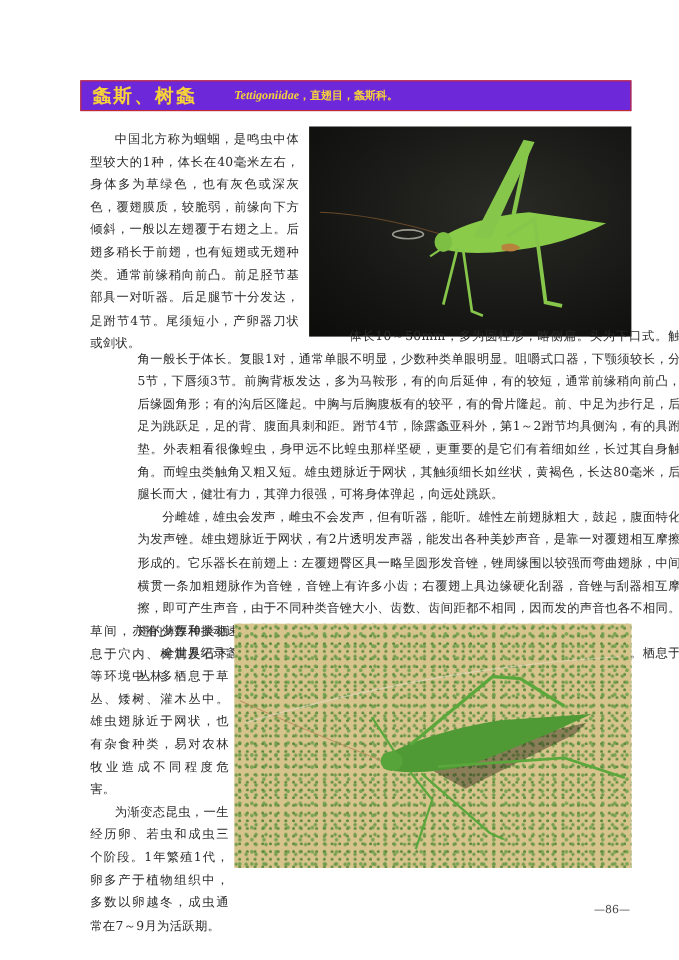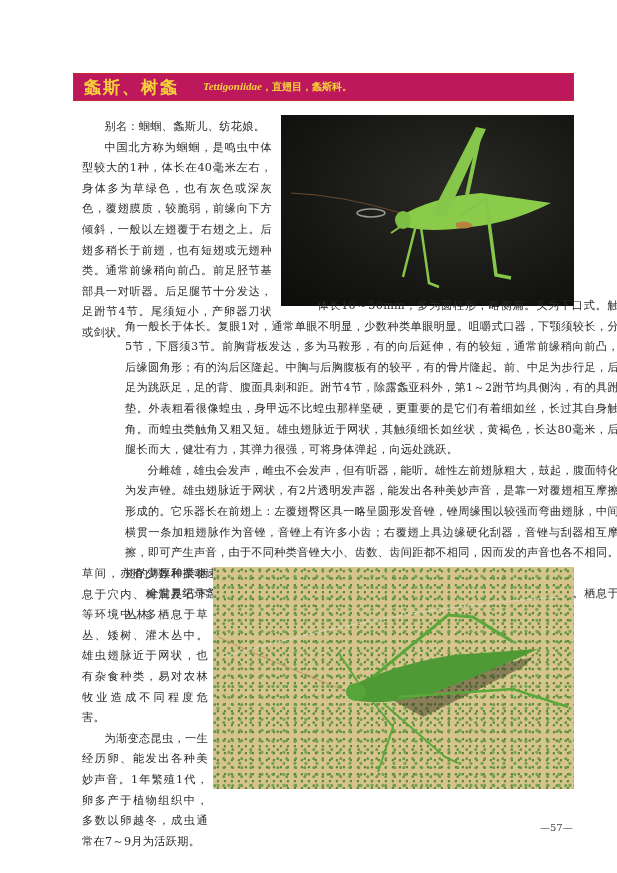--- a/index.html
+++ b/index.html
@@ -1,28 +1,28 @@
 <!DOCTYPE html>
 <html><head>
 <meta charset="utf-8">
 <style>
   * { margin: 0; padding: 0; box-sizing: border-box; }
   html, body { width: 617px; height: 873px; background: #ffffff; overflow: hidden; }
   body { position: relative; font-family: "DejaVu Serif", "Liberation Serif", serif; color: #2a2a2a; }
 
   .header-bar {
     position: absolute; left: 73px; top: 73px; width: 501px; height: 28px;
-    background: #be185d; border: 1px solid #c8282b;
+    background: #6d28d9; border: 1px solid #c8282b;
     display: flex; align-items: center; padding-left: 10px;
   }
   .header-title {
     font-family: "DejaVu Sans", "Liberation Sans", sans-serif;
     color: #f6d23a; font-size: 17px; font-weight: bold; letter-spacing: 2px;
   }
-  .header-sub { margin-left: 24px; color: #f6d23a; font-size: 10px; font-weight: bold; }
+  .header-sub { margin-left: 34px; color: #f6d23a; font-size: 10px; font-weight: bold; }
   .header-sub .latin { font-family: "Liberation Serif", serif; font-style: italic; font-weight: bold; font-size: 11px; }
 
   .text { font-size: 11.2px; line-height: 20.6px; letter-spacing: 0.3px; text-align: justify; }
   .indent { text-indent: 2em; }
 
   .col-left-top { position: absolute; left: 82px; top: 117px; width: 190px; }
   .full-block { position: absolute; left: 82px; top: 296px; width: 494px; margin-left: 43px; }
   .col-left-bottom { position: absolute; left: 82px; top: 564px; width: 126px; }
 
   .photo { position: absolute; overflow: hidden; }
@@ -41,21 +41,20 @@
 </style>
 </head>
 <body>
 
 <div class="header-bar">
   <span class="header-title">螽斯、树螽</span>
   <span class="header-sub"><span class="latin">Tettigoniidae</span><span>，直翅目，螽斯科。</span></span>
 </div>
 
 <div class="col-left-top text">
-  <p class="indent">别名：蝈蝈、螽斯儿、纺花娘。</p>
   <p class="indent">中国北方称为蝈蝈，是鸣虫中体型较大的1种，体长在40毫米左右，身体多为草绿色，也有灰色或深灰色，覆翅膜质，较脆弱，前缘向下方倾斜，一般以左翅覆于右翅之上。后翅多稍长于前翅，也有短翅或无翅种类。通常前缘稍向前凸。前足胫节基部具一对听器。后足腿节十分发达，足跗节4节。尾须短小，产卵器刀状或剑状。</p>
 </div>
 
 <div class="photo photo1">
   <svg width="293" height="191" viewBox="0 0 293 191">
     <path d="M10 78 Q60 80 120 98" stroke="#6a4a2a" stroke-width="1" fill="none"></path>
     <ellipse cx="90" cy="98" rx="14" ry="4" fill="none" stroke="#9a9a90" stroke-width="1.5"></ellipse>
     <path d="M118 102 Q150 82 200 78 L270 88 Q230 108 190 112 Q150 118 124 112 Z" fill="#8acb4a"></path>
     <path d="M150 100 L195 12 L205 14 L165 102 Z" fill="#86c64a"></path>
     <path d="M200 14 L186 80" stroke="#86c64a" stroke-width="4"></path>
@@ -71,31 +70,31 @@
 <div class="full-block text">
   <p style="text-indent: 0;">
     <span style="display:inline-block; width:192px;"></span><span>体长10～50mm，多为圆柱形，略侧扁。头为下口式。触角一般长于体长。复眼1对，通常单眼不明显，少数种类单眼明显。咀嚼式口器，下颚须较长，分5节，下唇须3节。前胸背板发达，多为马鞍形，有的向后延伸，有的较短，通常前缘稍向前凸，后缘圆角形；有的沟后区隆起。中胸与后胸腹板有的较平，有的骨片隆起。前、中足为步行足，后足为跳跃足，足的背、腹面具刺和距。跗节4节，除露螽亚科外，第1～2跗节均具侧沟，有的具跗垫。外表粗看很像蝗虫，身甲远不比蝗虫那样坚硬，更重要的是它们有着细如丝，长过其自身触角。而蝗虫类触角又粗又短。雄虫翅脉近于网状，其触须细长如丝状，黄褐色，长达80毫米，后腿长而大，健壮有力，其弹力很强，可将身体弹起，向远处跳跃。</span>
   </p>
   <p class="indent">分雌雄，雄虫会发声，雌虫不会发声，但有听器，能听。雄性左前翅脉粗大，鼓起，腹面特化为发声锉。雄虫翅脉近于网状，有2片透明发声器，能发出各种美妙声音，是靠一对覆翅相互摩擦形成的。它乐器长在前翅上：左覆翅臀区具一略呈圆形发音锉，锉周缘围以较强而弯曲翅脉，中间横贯一条加粗翅脉作为音锉，音锉上有许多小齿；右覆翅上具边缘硬化刮器，音锉与刮器相互摩擦，即可产生声音，由于不同种类音锉大小、齿数、齿间距都不相同，因而发的声音也各不相同。翅的薄厚和振动速度也影响鸣声的节奏和高低。品种不同，发声的频率也不一样。</p>
   <p class="indent">全世界纪录螽斯科20亚科1227属7096种，中国共记录螽斯科11亚科143属612种。栖息于丛林、</p>
 </div>
 
 <div class="col-left-bottom text">
   <p>草间，亦有少数种类栖息于穴内、树洞及石下等环境中。多栖息于草丛、矮树、灌木丛中。雄虫翅脉近于网状，也有杂食种类，易对农林牧业造成不同程度危害。</p>
-  <p class="indent">为渐变态昆虫，一生经历卵、能发出各种美妙声音。1年繁殖1代，卵多产于植物组织中，多数以卵越冬，成虫通常在7～9月为活跃期。</p>
+  <p class="indent">为渐变态昆虫，一生经历卵、若虫和成虫三个阶段。1年繁殖1代，卵多产于植物组织中，多数以卵越冬，成虫通常在7～9月为活跃期。</p>
 </div>
 
 <div class="photo photo2">
   <svg width="361" height="222" viewBox="0 0 361 222">
     <path d="M5 70 Q60 95 135 125" stroke="#b88a5a" stroke-width="0.8" fill="none"></path>
     <path d="M10 90 Q180 40 350 30" stroke="#e8e0d0" stroke-width="1" fill="none" opacity="0.6"></path>
     <path d="M165 125 L320 90 L310 100 L210 150 Z" fill="#2e2a1a" opacity="0.45"></path>
     <path d="M140 118 Q180 98 240 88 L325 82 Q270 108 215 128 Q175 138 145 134 Z" fill="#4f9a34"></path>
     <path d="M160 110 L235 48 L260 50 L300 75" stroke="#5aa83c" stroke-width="3" fill="none"></path>
     <path d="M185 130 L300 122 L355 140" stroke="#5aa83c" stroke-width="2.5" fill="none"></path>
     <path d="M160 135 L180 160 L165 205" stroke="#5aa83c" stroke-width="2" fill="none"></path>
     <path d="M170 136 L232 190 L245 196" stroke="#5aa83c" stroke-width="2" fill="none"></path>
     <path d="M148 120 L125 85" stroke="#5aa83c" stroke-width="2" fill="none"></path>
     <ellipse cx="143" cy="125" rx="10" ry="9" fill="#56a43a"></ellipse>
   </svg>
 </div>
 
-<div class="page-number">—57—</div>
+<div class="page-number">—86—</div>
 
 </body></html>

